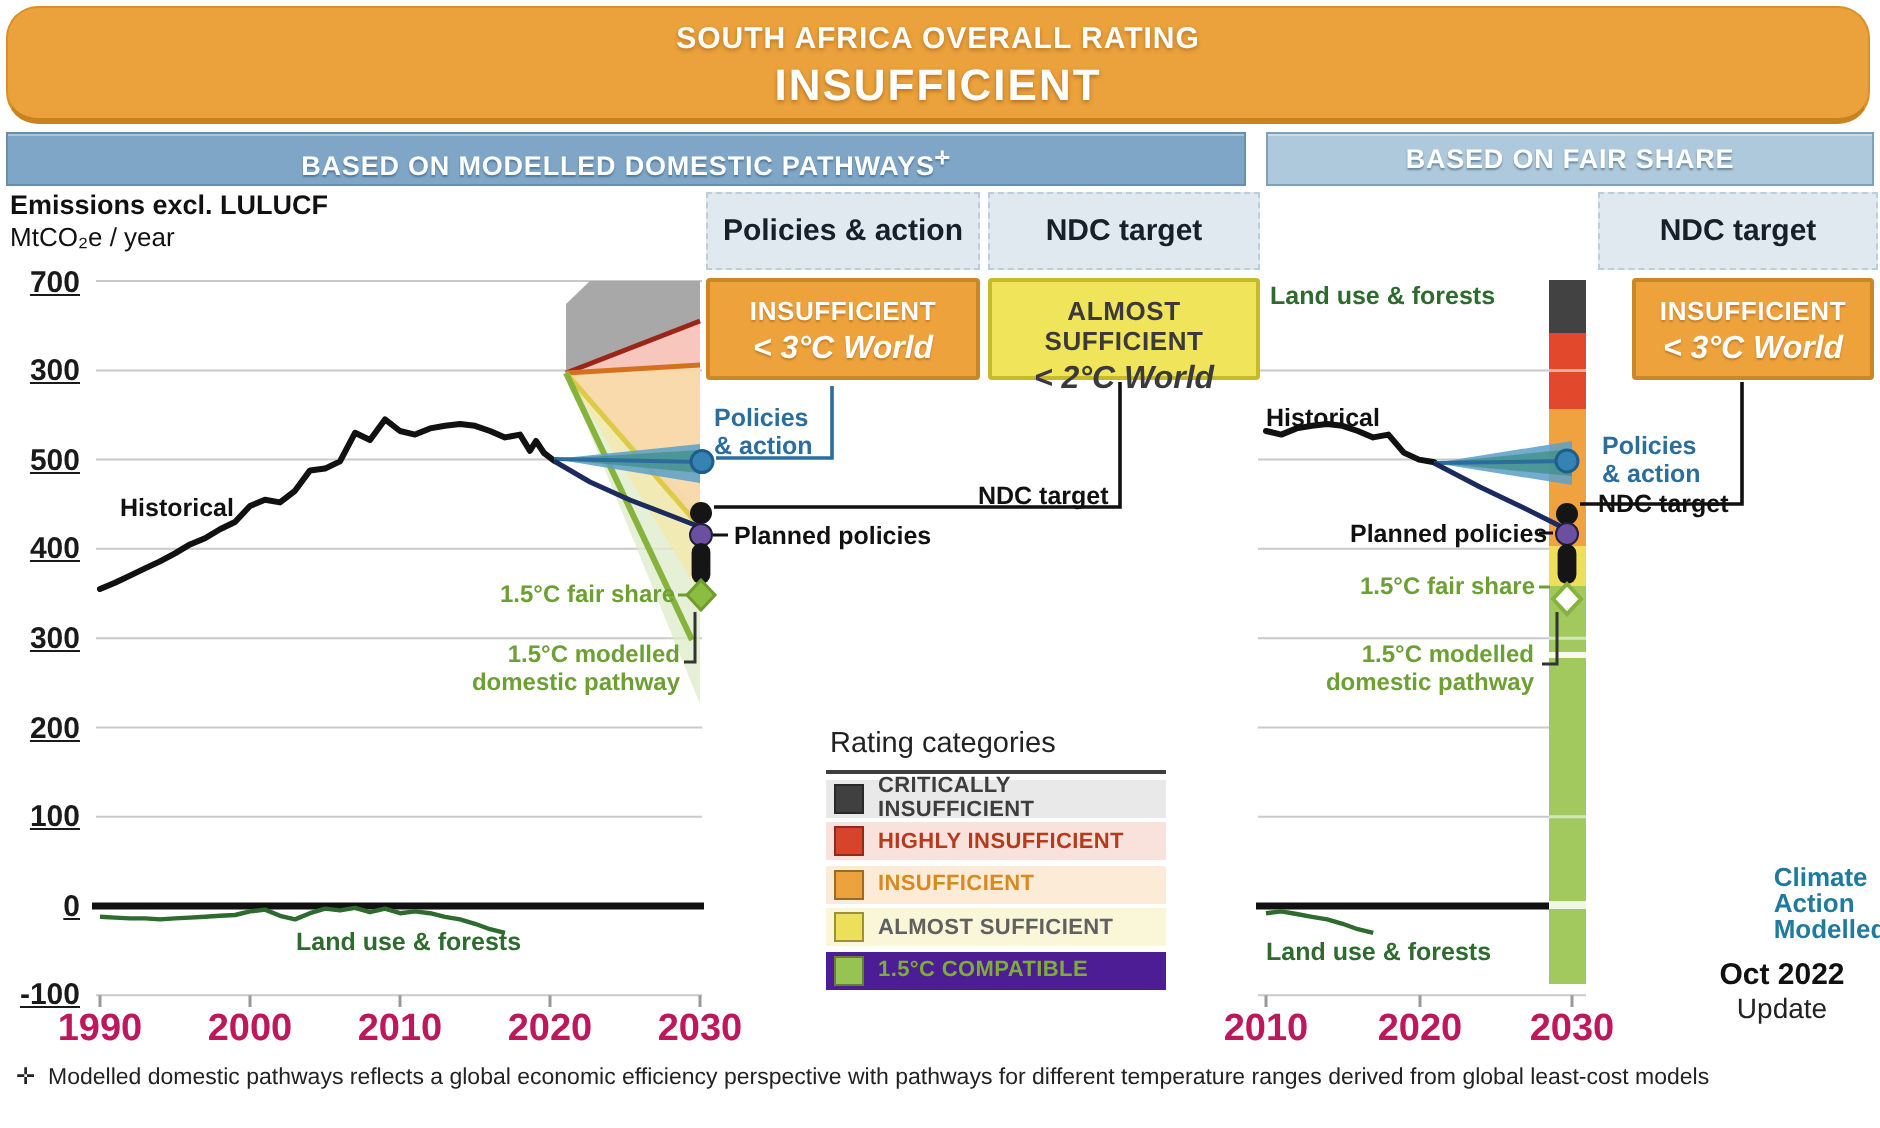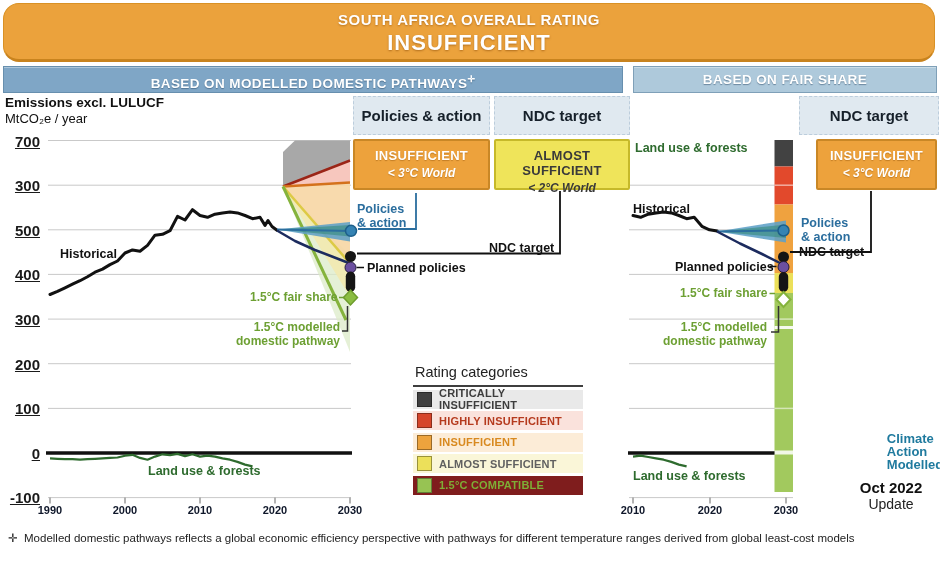--- a/index.html
+++ b/index.html
@@ -16,29 +16,29 @@
           letter-spacing:.4px;text-shadow:0 1px 1px rgba(40,70,100,.5);z-index:3;
           box-shadow:inset 0 1px 0 rgba(255,255,255,.35);border:1px solid rgba(80,120,150,.5);}
   .colhdr.left{left:3px;width:618px;background:#7fa6c6;}
   .colhdr.right{left:633px;width:302px;background:#aec9db;}
   .colhdr sup{font-size:9px;}
   
   .subhdr{height:37px;line-height:37px;background:#e0e9f0;border:1px dashed #bccddc;text-align:center;
           font-size:15px;font-weight:700;color:#16202a;z-index:3;}
   .ratebox{height:47px;border-radius:2px;text-align:center;z-index:3;}
   .ratebox .r1{margin-top:7px;font-size:13px;font-weight:800;letter-spacing:.3px;}
-  .ratebox .r2{margin-top:3px;font-size:12px;font-style:italic;font-weight:600;}
+  .ratebox .r2{margin-top:3px;font-size:16px;font-style:italic;font-weight:600;}
   .orangebox{background:#eda23c;border:2px solid #c98726;color:#fff;text-shadow:0 1px 1px rgba(130,70,0,.4);}
   .yellowbox{background:#efe45a;border:2px solid #c6b92a;color:#3a3a3a;}
   
   .axtitle{left:5px;top:95px;z-index:3;color:#111;}
   .axtitle .a1{font-size:13.5px;font-weight:800;}
   .axtitle .a2{font-size:13px;margin-top:1px;}
   .ytick{width:38px;text-align:right;font-size:15px;font-weight:700;color:#1a1a1a;z-index:2;text-decoration:underline;}
-  .xtick{width:48px;text-align:center;font-size:11px;font-weight:800;color:#0f172a;top:504px;z-index:2;}
+  .xtick{width:48px;text-align:center;font-size:19px;font-weight:800;color:#be185d;top:504px;z-index:2;}
   
   .lbl{z-index:4;font-size:12.5px;font-weight:700;color:#111;white-space:nowrap;}
   .lbl.blue{color:#2b6e9e;line-height:1.12;}
   .lbl.green{color:#6da033;font-weight:600;font-size:12px;line-height:1.15;}
   .lbl.dgreen{color:#2e6b2e;}
   .ra{text-align:right;}
   
   .legend{left:413px;top:362px;width:170px;z-index:4;}
   .legend .ltitle{font-size:14.5px;color:#222;padding:2px 2px 5px 2px;border-bottom:2.5px solid #3f3f3f;}
   .lrow{display:flex;align-items:center;height:19px;margin-top:2.5px;padding-left:4px;}
@@ -147,21 +147,21 @@
       <div class="llabel" style="color: rgb(181, 58, 30);">HIGHLY INSUFFICIENT</div>
     </div>
     <div class="lrow" style="background-color: rgb(252, 236, 215);">
       <div class="lswatch" style="background-color: rgb(237, 163, 61);"></div>
       <div class="llabel" style="color: rgb(216, 137, 31);">INSUFFICIENT</div>
     </div>
     <div class="lrow" style="background-color: rgb(250, 246, 216);">
       <div class="lswatch" style="background-color: rgb(236, 224, 90);"></div>
       <div class="llabel" style="color: rgb(96, 96, 96);">ALMOST SUFFICIENT</div>
     </div>
-    <div class="lrow" style="background-color: #7f1d1d;">
+    <div class="lrow" style="background-color: #4c1d95;">
       <div class="lswatch" style="background-color: rgb(151, 195, 83);"></div>
       <div class="llabel" style="color: rgb(126, 173, 54);">1.5°C COMPATIBLE</div>
     </div>
   </div>
 
   <div class="abs logo">
     <div class="logorow">
       <svg width="22" height="48" viewBox="0 0 22 48">
         <defs>
           <linearGradient id="thermo" x1="0" y1="0" x2="0" y2="1">

